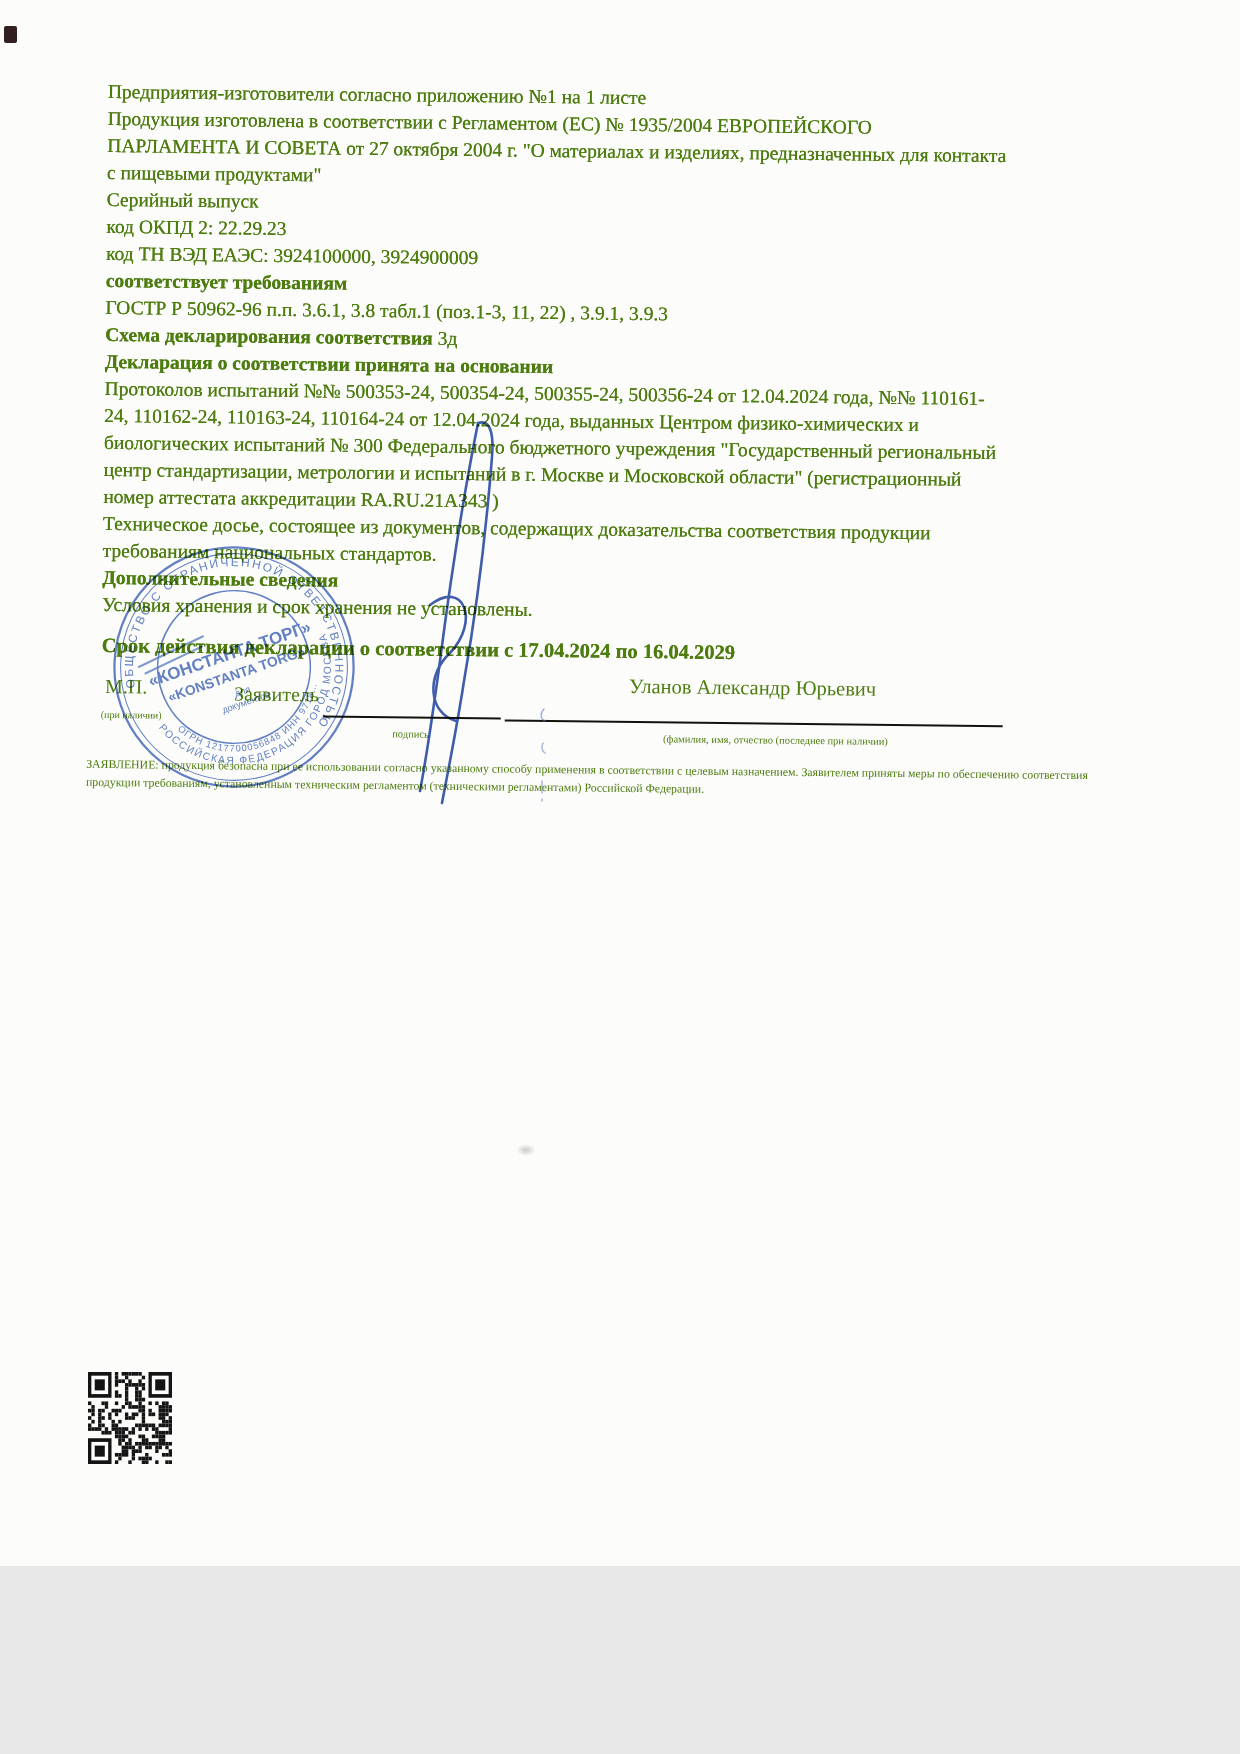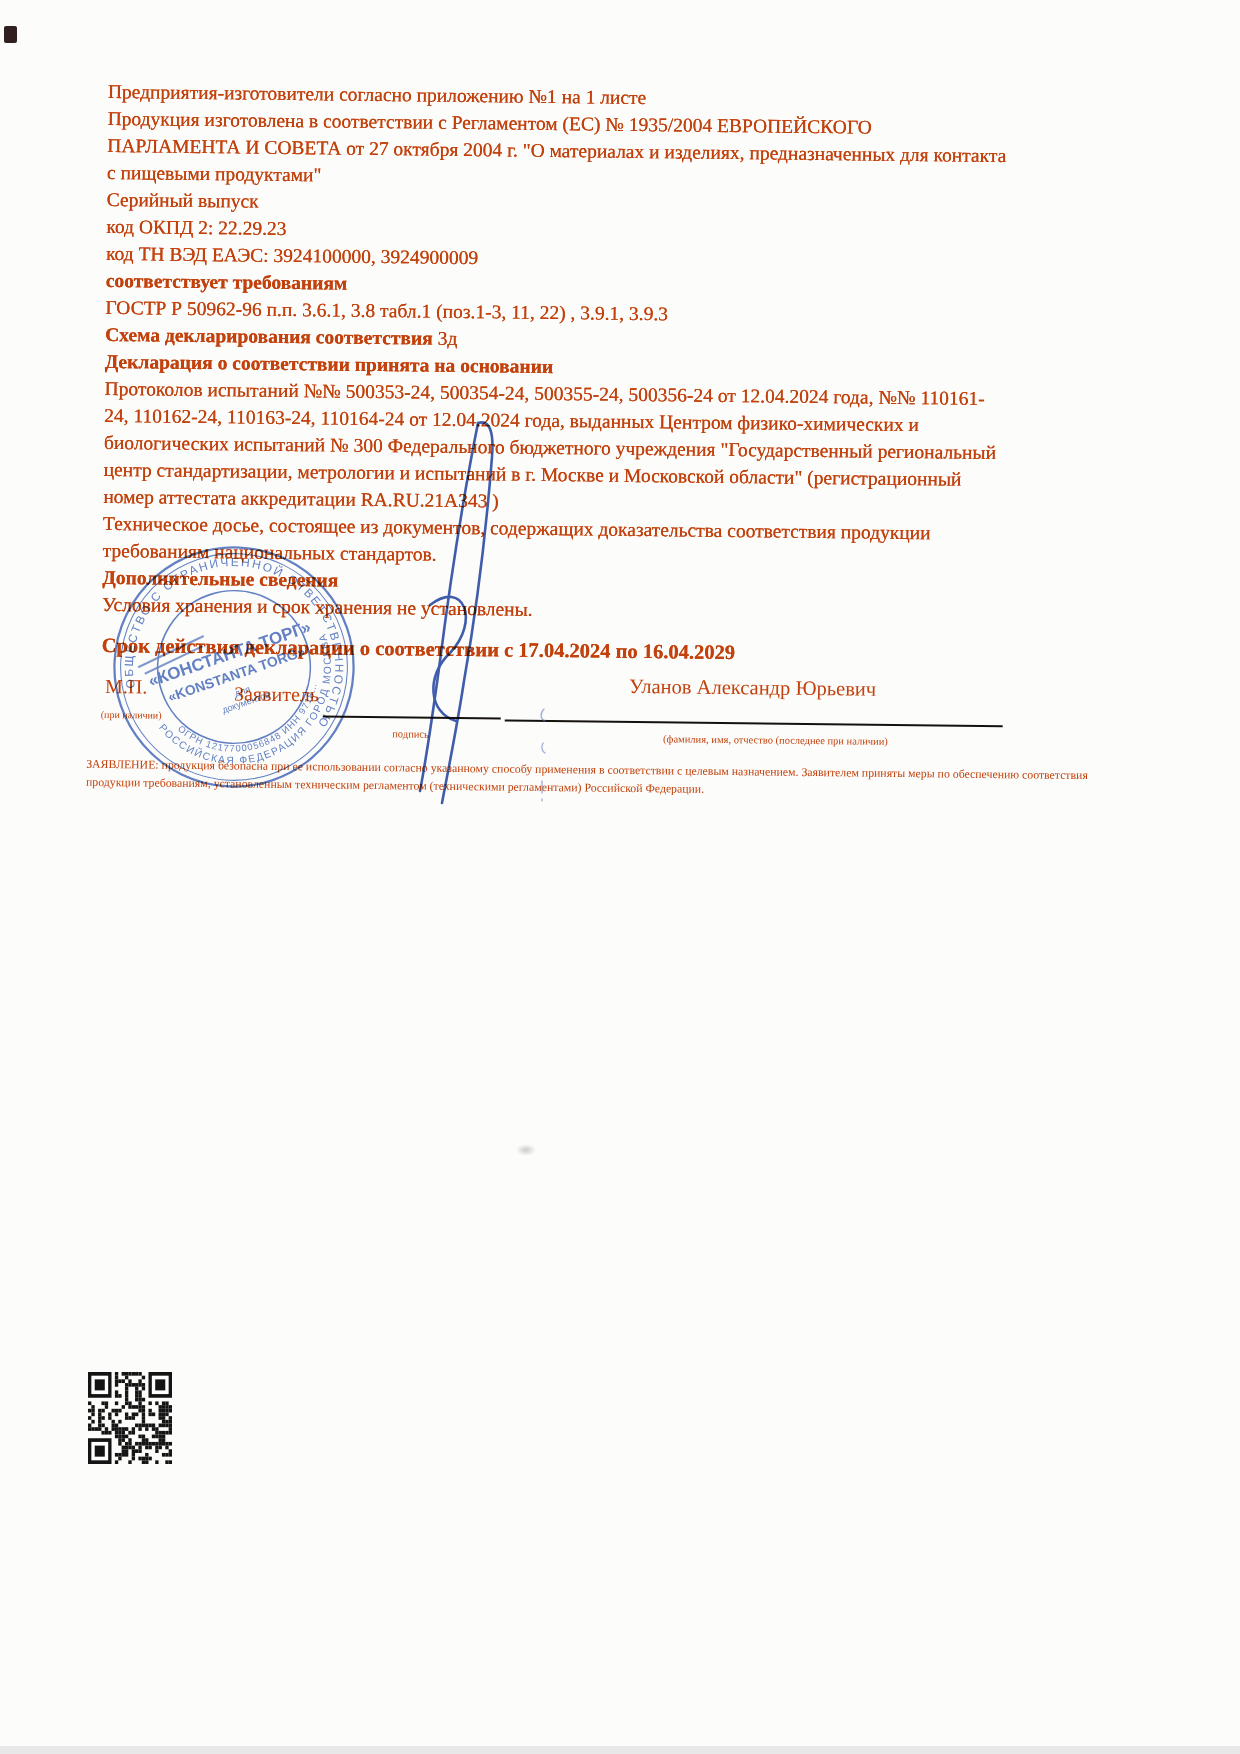--- a/index.html
+++ b/index.html
@@ -1,19 +1,19 @@
 <!DOCTYPE html>
 <html><head>
 <meta charset="utf-8">
 <style>
   html,body{margin:0;padding:0;background:#e8e8e8;}
   .sheet{
-    position:relative;width:1240px;height:1746px;margin:0 auto;
+    position:relative;width:1240px;height:1566px;margin:0 auto;
     background:#fcfcfa;overflow:hidden;
-    font-family:"Liberation Serif","DejaVu Serif",serif;color:#c2410c;
+    font-family:"Liberation Serif","DejaVu Serif",serif;color:#4d7c0f;
   }
   .textcol{
     position:absolute;left:108px;top:78px;width:902px;
     font-size:19.5px;line-height:27px;
     transform:rotate(0.65deg);transform-origin:0 0;
     text-shadow:0.2px 0 0 currentColor;
   }
   .para{margin:0;}
   .b{font-weight:700;}
   .validity{font-size:20.5px;font-weight:700;margin-top:14px;}

